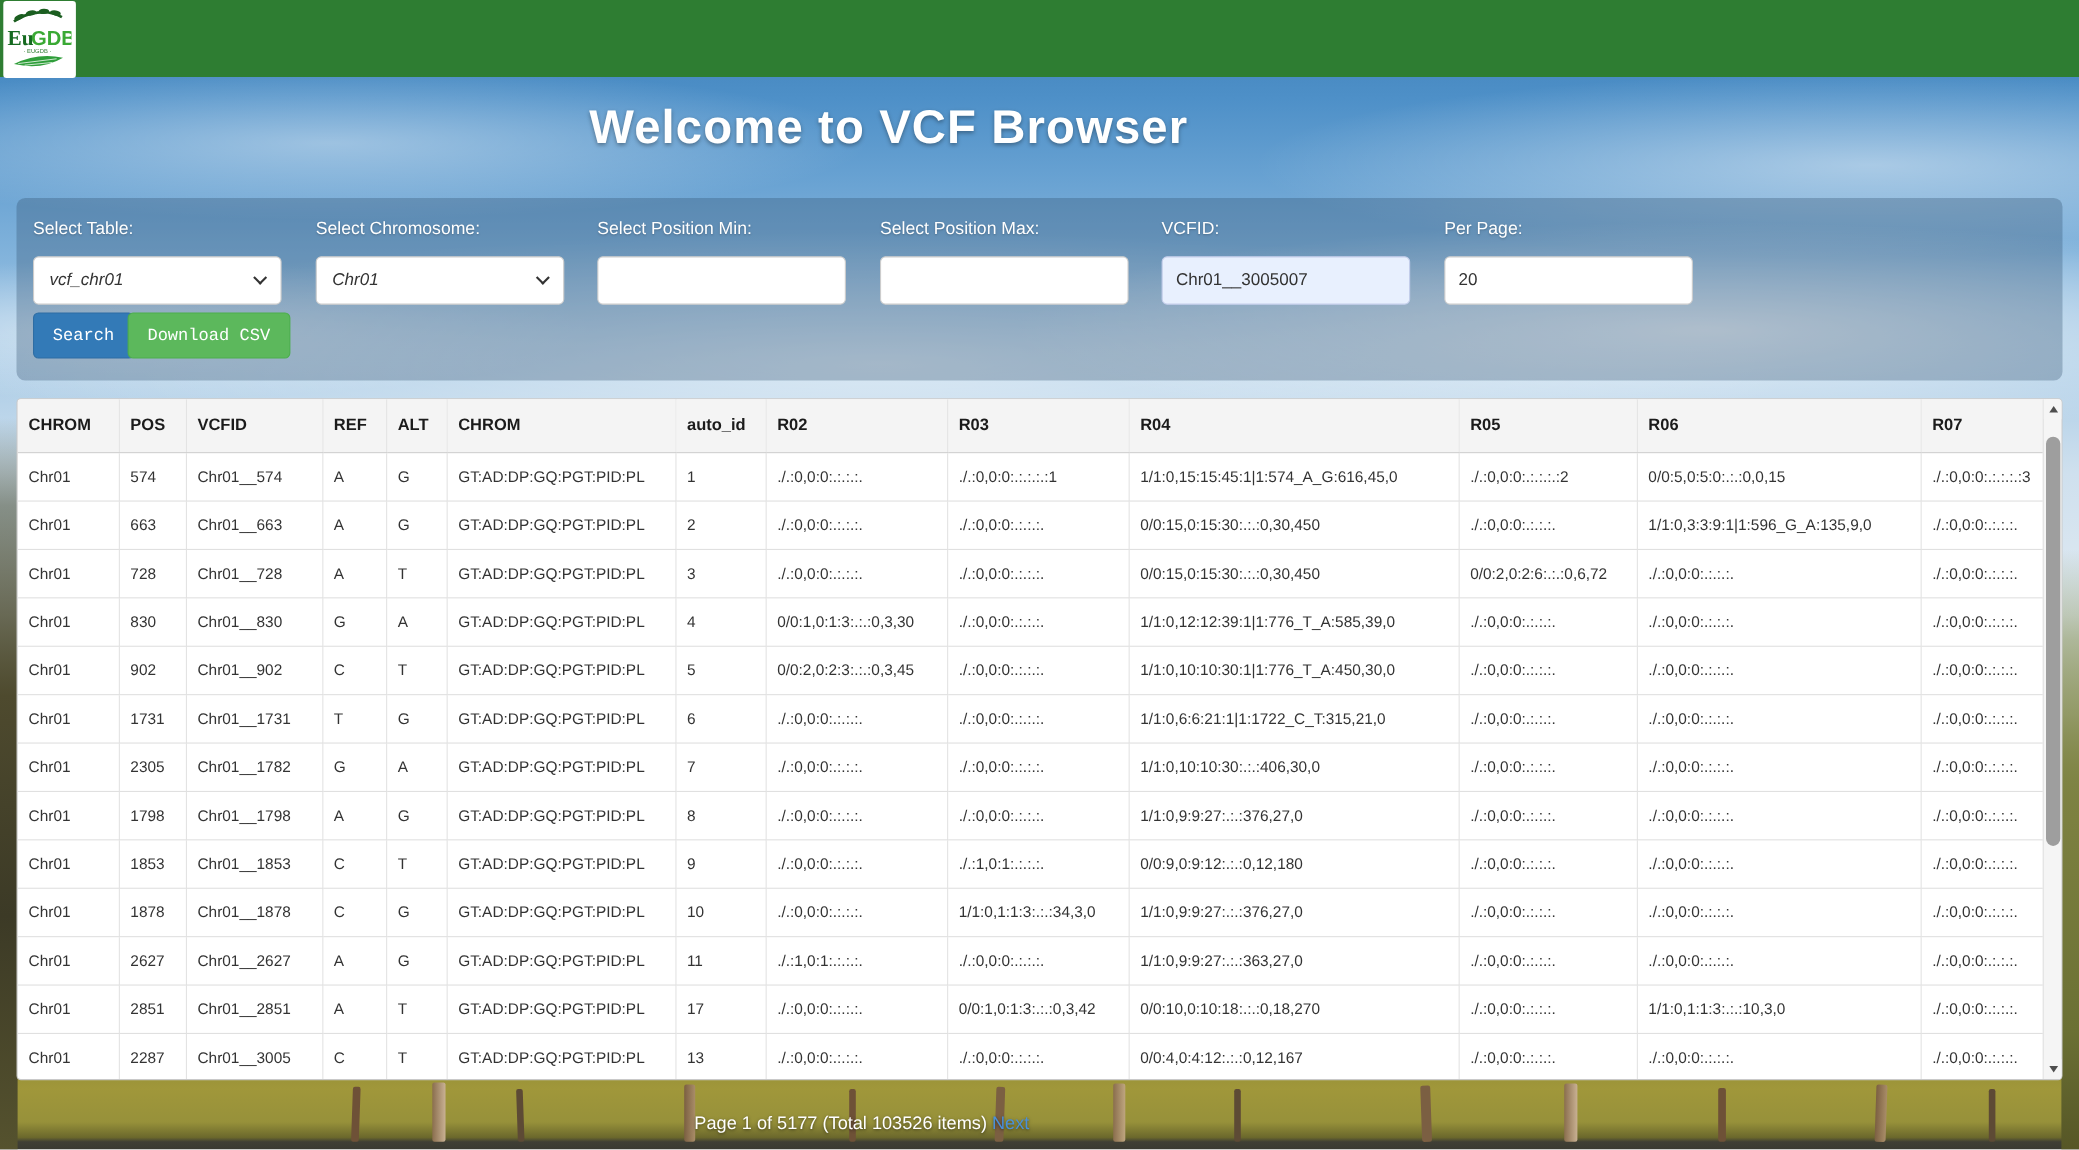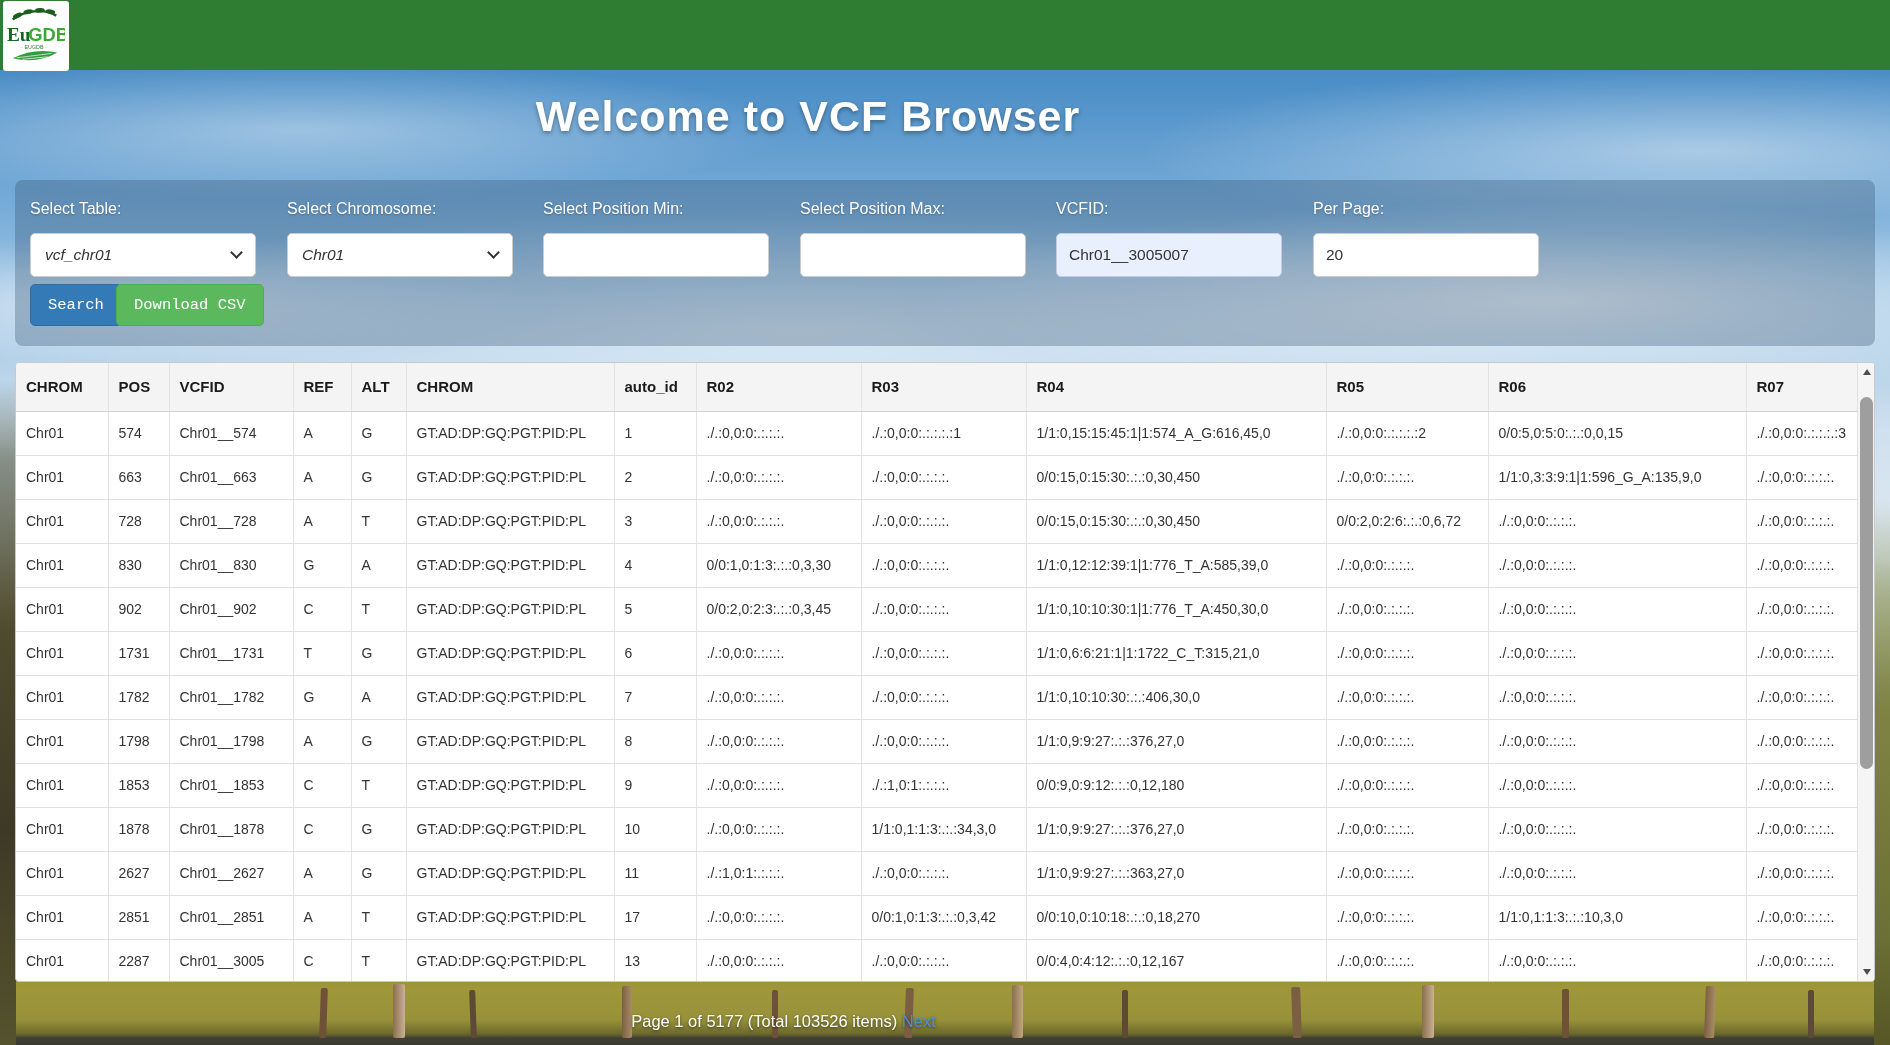--- a/index.html
+++ b/index.html
@@ -326,21 +326,21 @@
           <td>6</td>
           <td>./.:0,0:0:.:.:.:.</td>
           <td>./.:0,0:0:.:.:.:.</td>
           <td>1/1:0,6:6:21:1|1:1722_C_T:315,21,0</td>
           <td>./.:0,0:0:.:.:.:.</td>
           <td>./.:0,0:0:.:.:.:.</td>
           <td>./.:0,0:0:.:.:.:.</td>
         </tr>
         <tr>
           <td>Chr01</td>
-          <td>1782</td>
+          <td>2305</td>
           <td>Chr01__1782</td>
           <td>G</td>
           <td>A</td>
           <td>GT:AD:DP:GQ:PGT:PID:PL</td>
           <td>7</td>
           <td>./.:0,0:0:.:.:.:.</td>
           <td>./.:0,0:0:.:.:.:.</td>
           <td>1/1:0,10:10:30:.:.:406,30,0</td>
           <td>./.:0,0:0:.:.:.:.</td>
           <td>./.:0,0:0:.:.:.:.</td>

